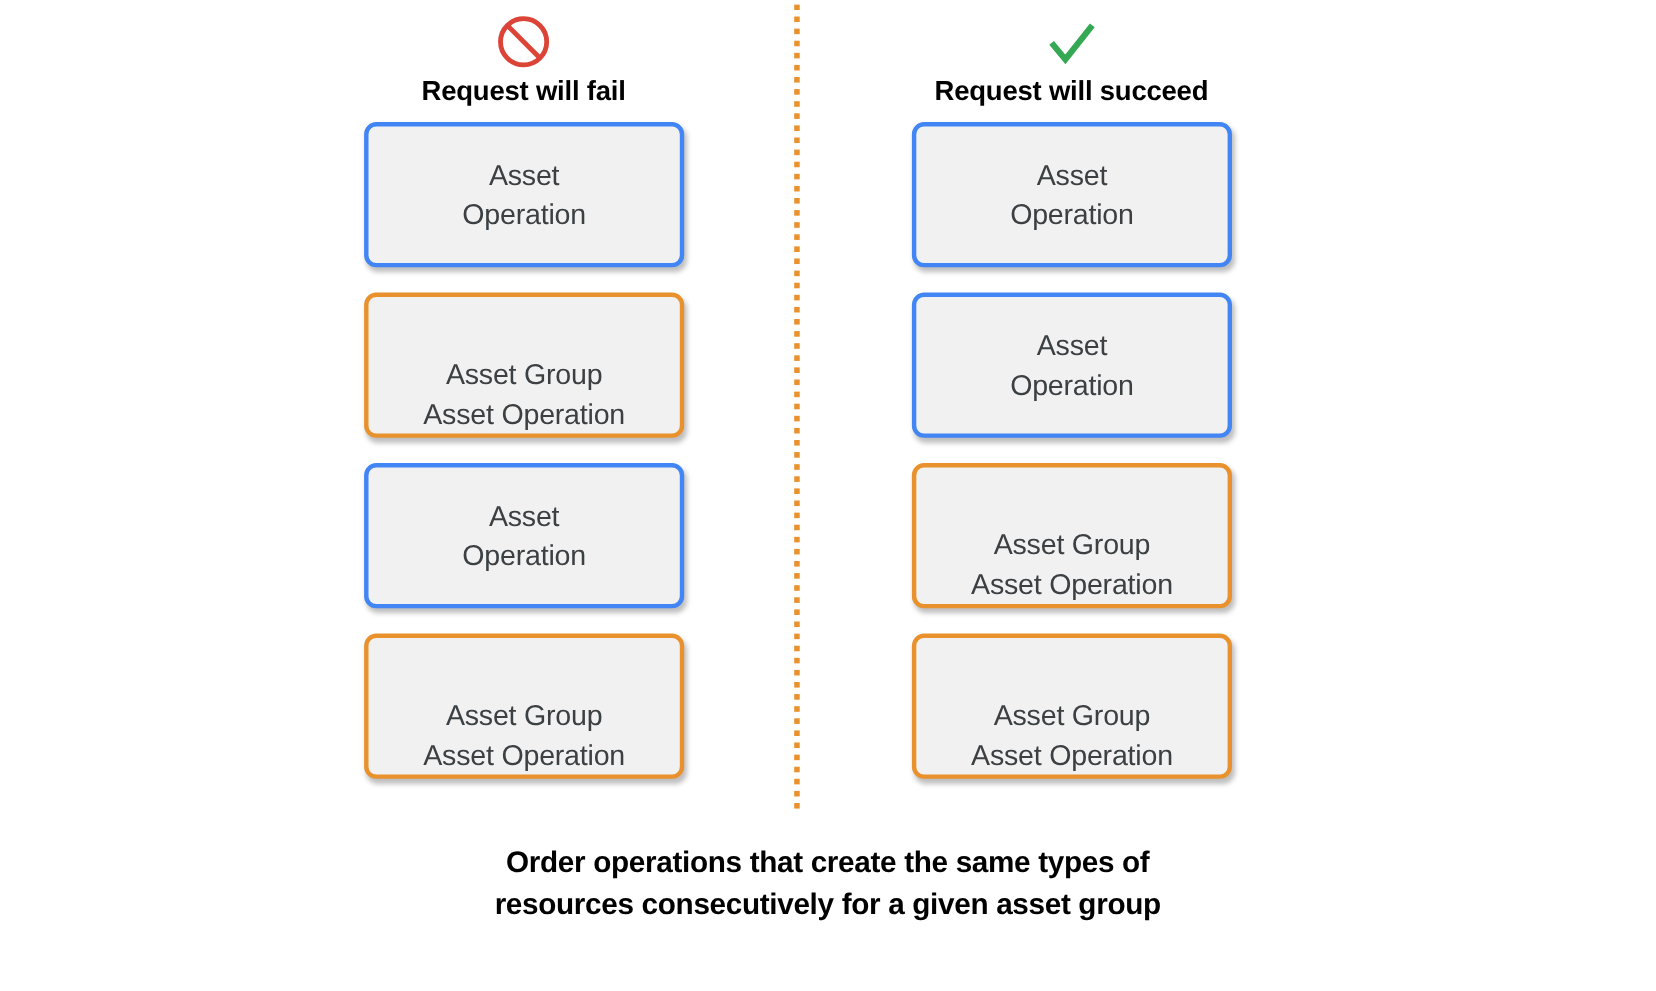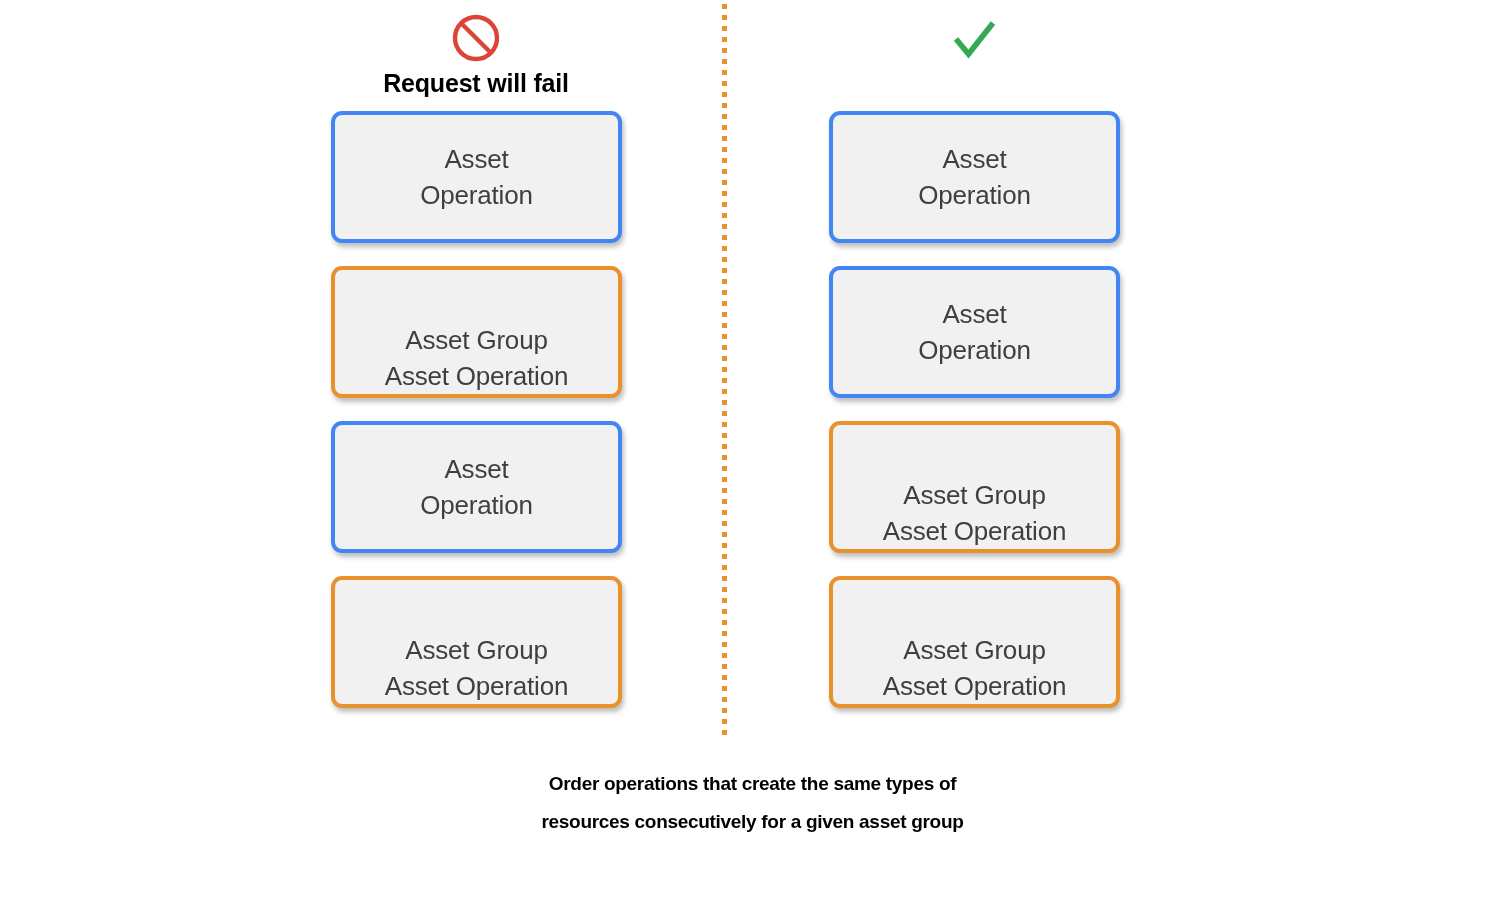--- a/index.html
+++ b/index.html
@@ -107,21 +107,21 @@
     white-space: pre-line;
   }
 
   
   .caption {
     position: absolute;
     left: 0;
     top: 765px;
     width: 1505px;
     text-align: center;
-    font-size: 19px;
+    font-size: 27px;
     line-height: 38px;
     font-weight: bold;
     color: #000000;
     letter-spacing: -0.3px;
     white-space: pre-line;
   }
 </style>
 </head>
 <body>
 
@@ -156,20 +156,21 @@
 Asset Operation</span>
       </div>
     </div>
   </div>
 
   <div class="column right">
     <div class="col-head">
       <svg class="status-icon" viewBox="0 0 52 52">
         <polyline points="8,27 20.5,42 45,11" fill="none" stroke="#34A853" stroke-width="5.6" stroke-linecap="butt" stroke-linejoin="miter"></polyline>
       </svg>
+      <div class="col-title">Request will succeed</div>
     </div>
 
     <div class="box-stack">
       <div class="node-box blue">
         <span class="node-label">Asset
 Operation</span>
       </div>
       <div class="node-box blue">
         <span class="node-label">Asset
 Operation</span>

